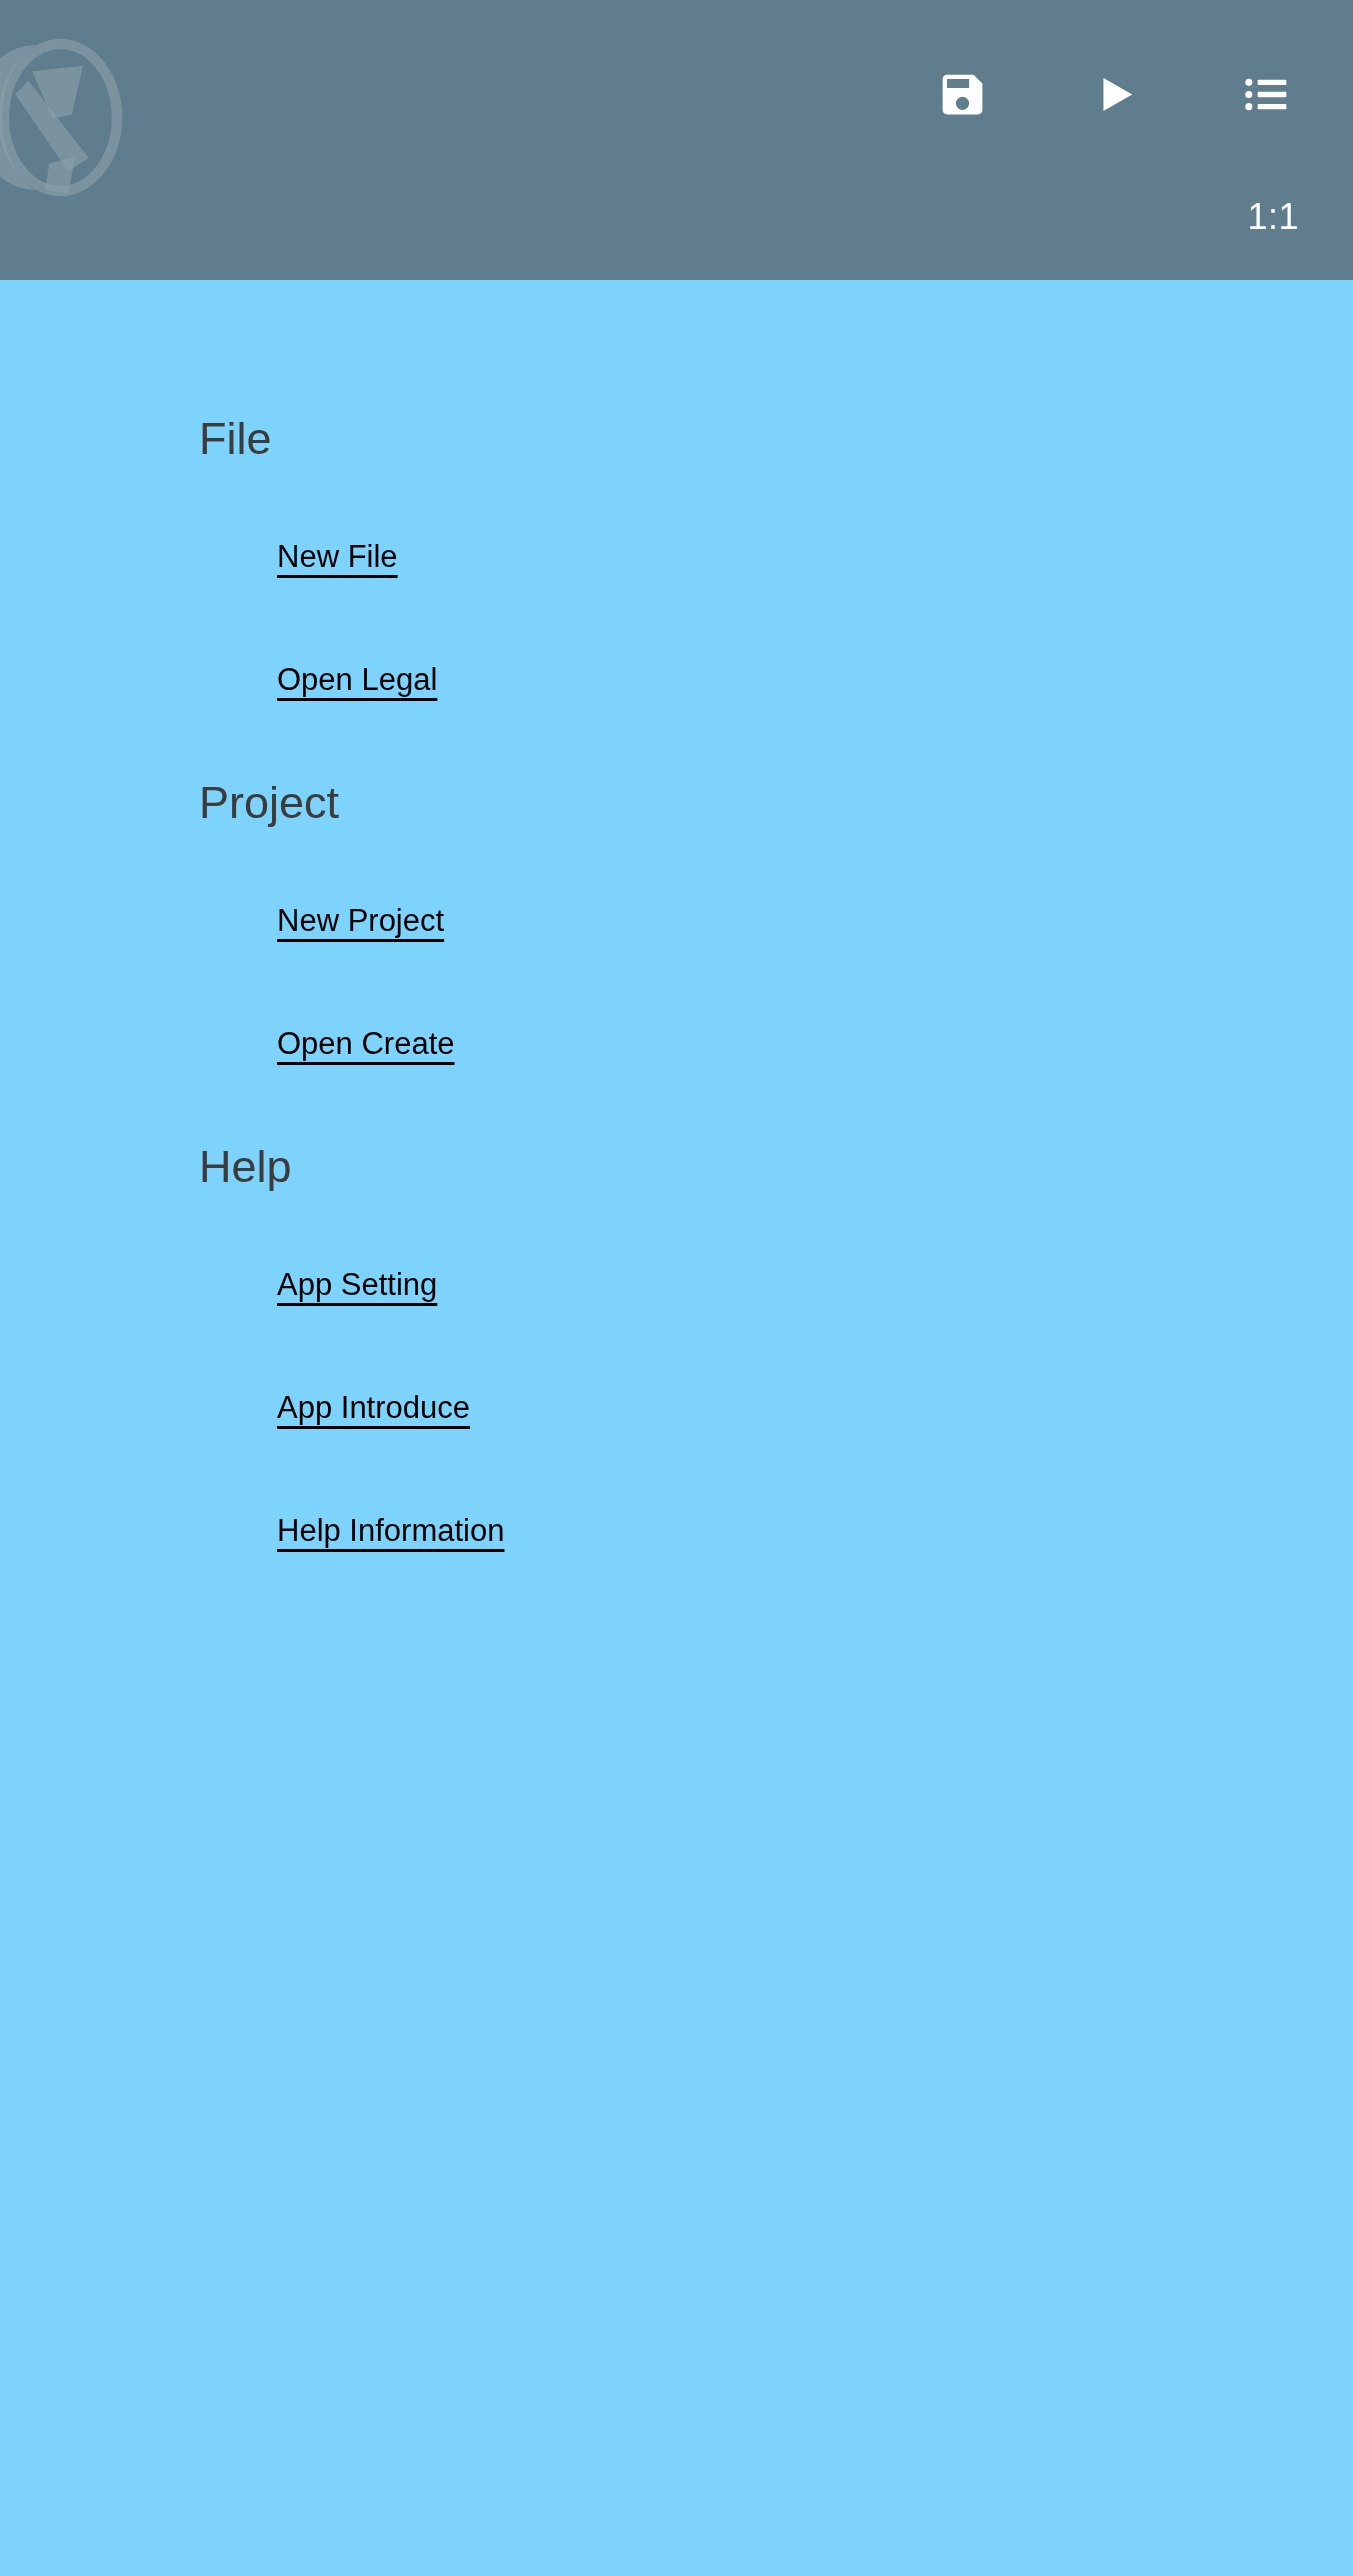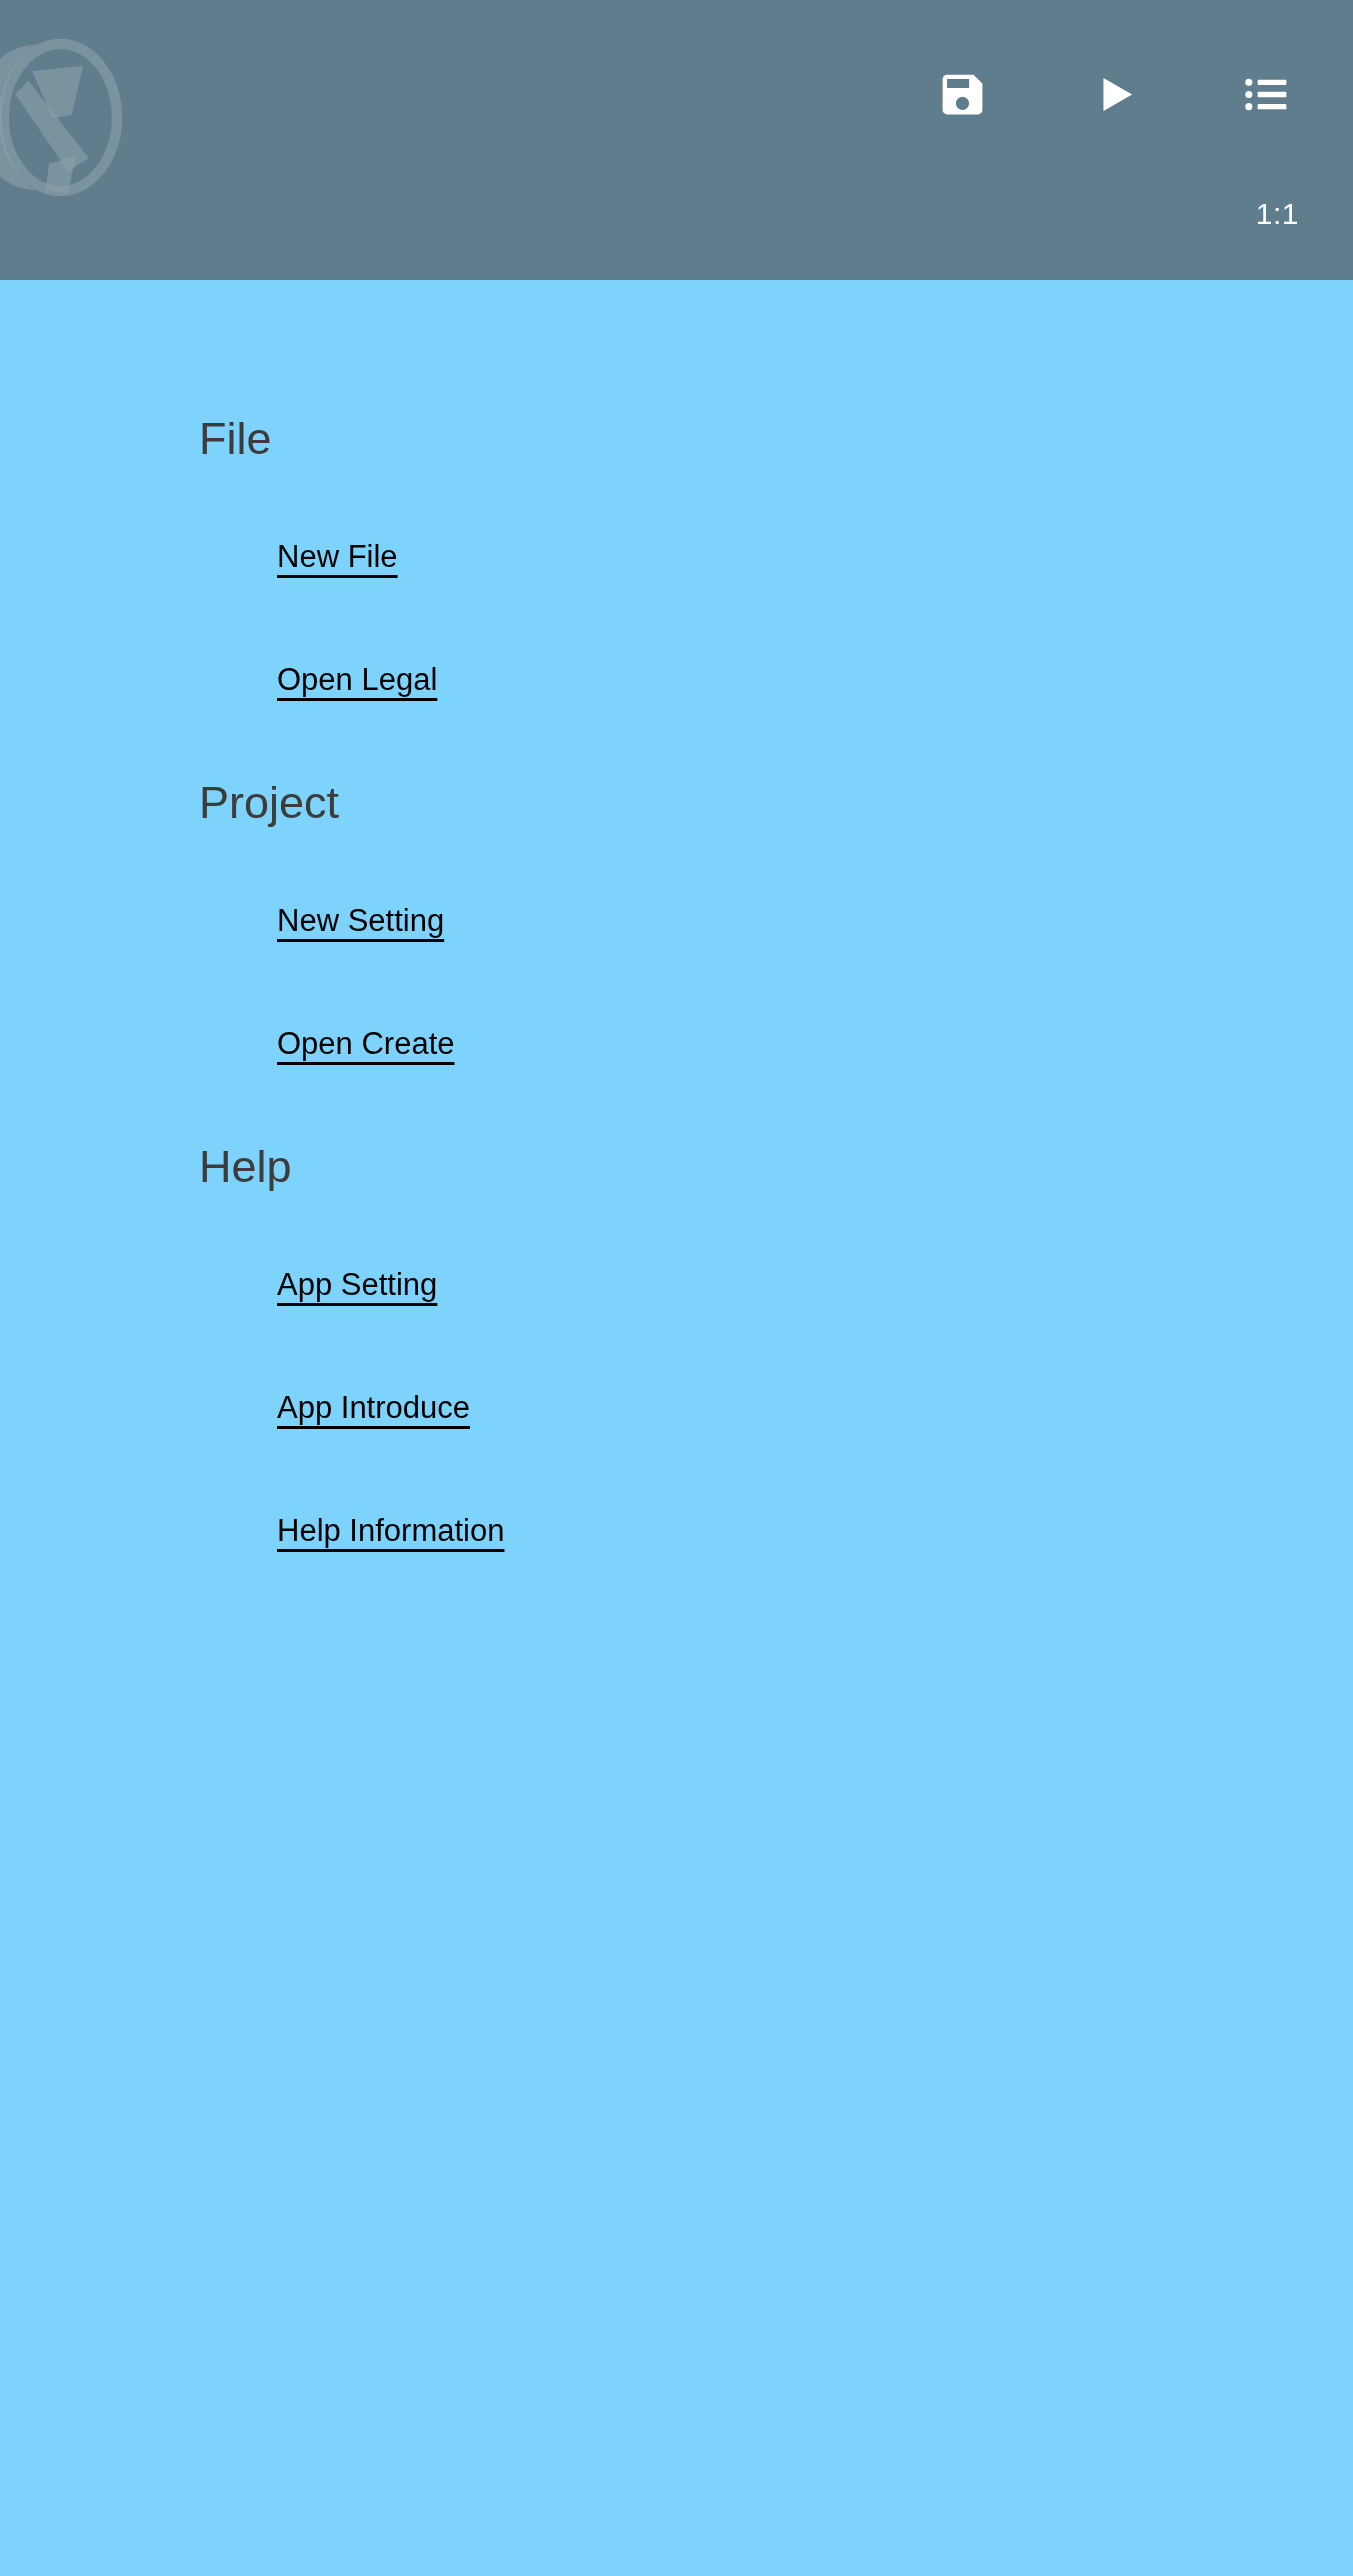--- a/index.html
+++ b/index.html
@@ -56,21 +56,21 @@
     padding: 0;
     cursor: pointer;
   }
   .icon-btn svg { display: block; }
 
   .ratio-label {
     position: absolute;
     right: 55px;
     top: 199px;
     color: #ffffff;
-    font-size: 30px;
+    font-size: 36px;
     line-height: 1;
     letter-spacing: 0.5px;
     font-family: "Liberation Sans", sans-serif;
   }
 
   
   .appbar-shadow {
     position: absolute;
     top: 280px;
     left: 0;
@@ -195,21 +195,21 @@
       <div class="menu-item">
         <span class="menu-item-label">Open Legal</span>
       </div>
 
     </div>
 
     <div class="section">
       <div class="section-title">Project</div>
 
       <div class="menu-item">
-        <span class="menu-item-label">New Setting</span>
+        <span class="menu-item-label">New Project</span>
       </div>
 
       <div class="menu-item">
         <span class="menu-item-label">Open Create</span>
       </div>
     </div>
 
     <div class="section">
       <div class="section-title">Help</div>
 

